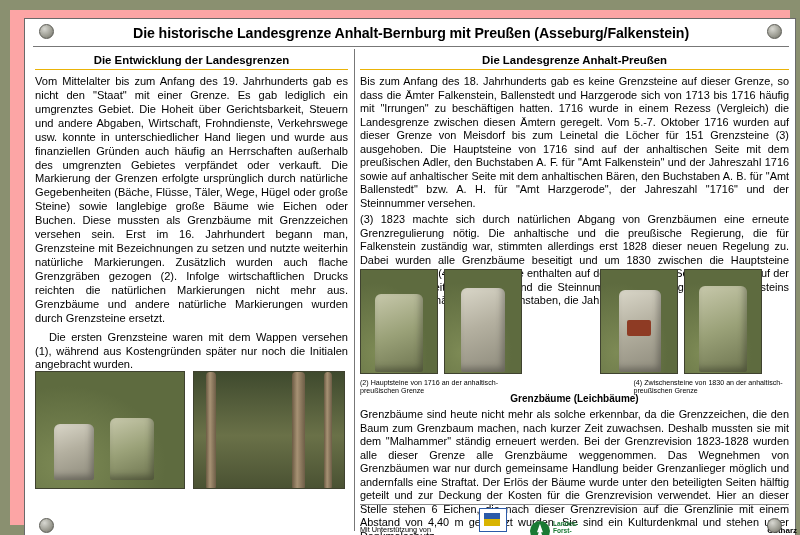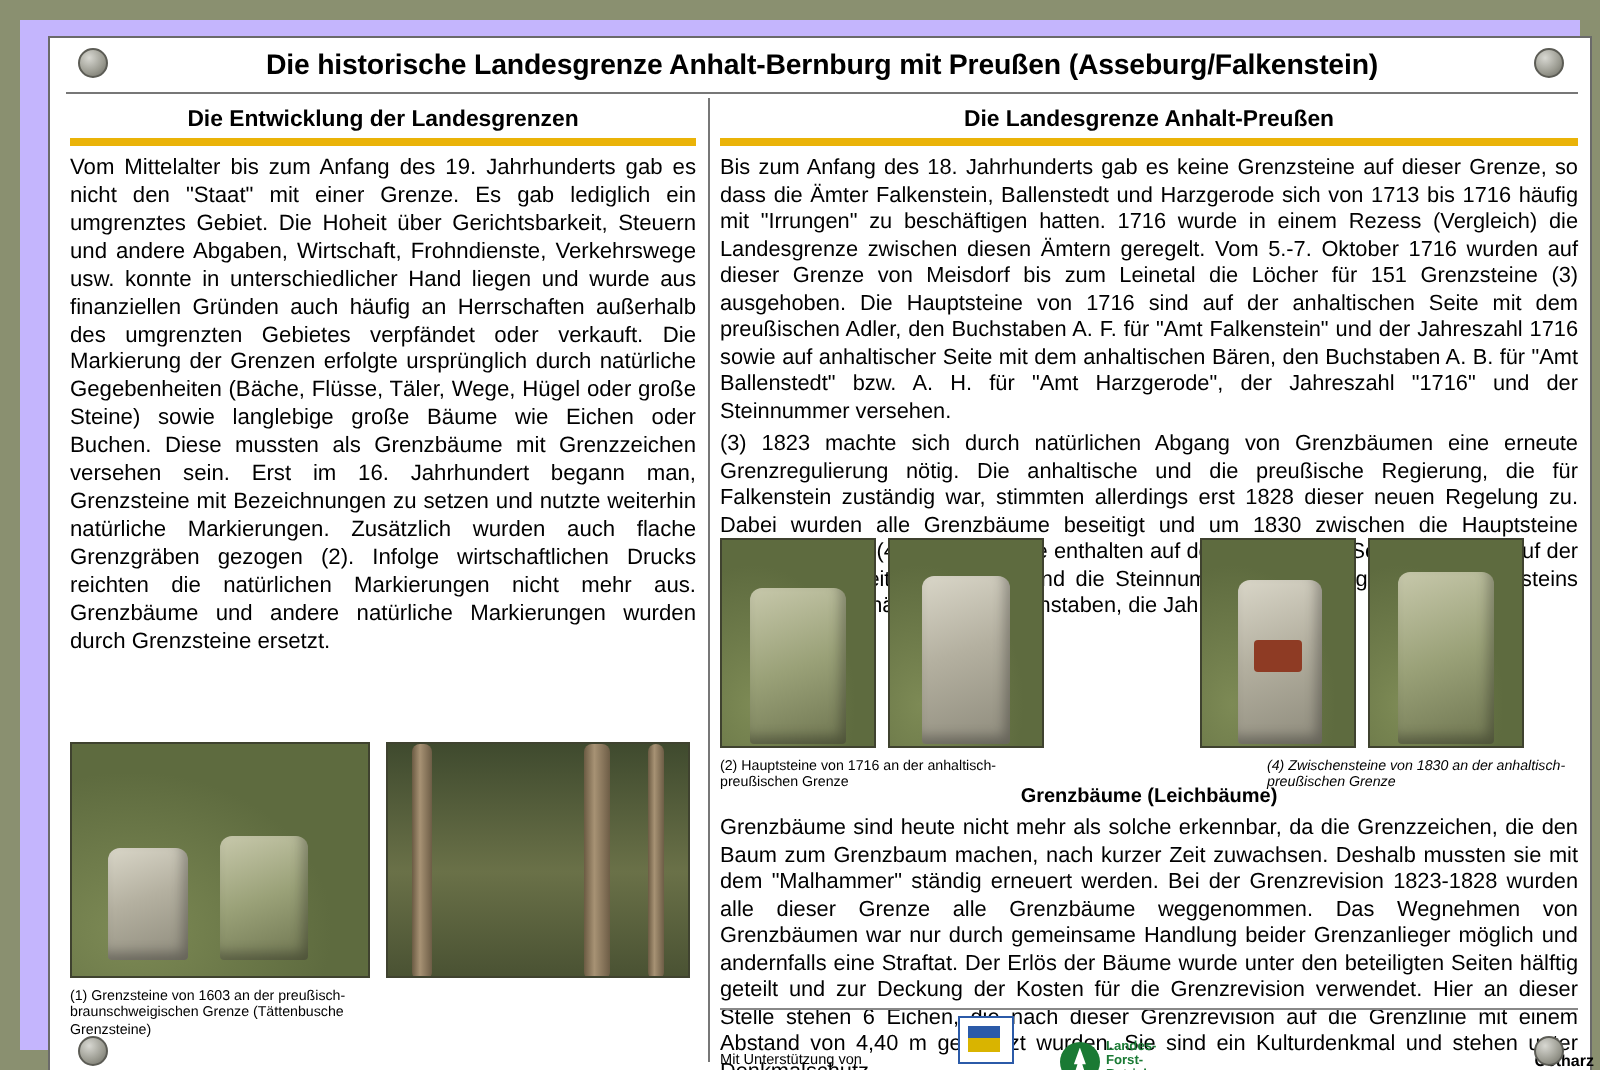--- a/index.html
+++ b/index.html
@@ -10,21 +10,21 @@
     width: 800px;
     height: 535px;
     overflow: hidden;
     font-family: "Liberation Sans", sans-serif;
     background: #6e7a5a;
   }
   .board {
     position: absolute;
     left: 0; top: 0;
     width: 800px; height: 535px;
-    background: #c4b5fd;
+    background: #fca5a5;
     box-sizing: border-box;
     border: 10px solid #8a9070;
   }
   .panel {
     position: absolute;
     left: 14px; top: 8px;
     width: 772px;
     height: 519px;
     background: #ffffff;
     border: 1px solid #6a6a6a;
@@ -82,21 +82,21 @@
   }
 
   .h2 {
     text-align: center;
     font-size: 11.4px;
     font-weight: bold;
     color: #000;
     margin: 3px 0 5px 0;
   }
   .h2.ul {
-    border-bottom: 4px solid #eab308;
+    border-bottom: 1px solid #eab308;
     padding-bottom: 3px;
   }
   .body-text {
     font-size: 11.1px;
     line-height: 1.255;
     text-align: justify;
     color: #000;
     hyphens: manual;
   }
   .body-text.small { font-size: 10.9px; line-height: 1.24; }
@@ -134,21 +134,21 @@
     position: absolute;
     left: 335px; top: 250px;
     width: 429px;
   }
   .rp-row { display: flex; gap: 6px; }
   .rp-left { display: flex; gap: 6px; }
   .rp-right { display: flex; gap: 6px; margin-left: 72px; }
   .rp { width: 78px; height: 105px; }
   .rp-capline { display: flex; margin-top: 3px; }
   .rp-cap-a { width: 162px; }
-  .rp-cap-b { width: 162px; margin-left: 118px; font-style: italic; }
+  .rp-cap-b { width: 162px; margin-left: 118px; }
 
   
   .gb {
     position: absolute;
     left: 335px; top: 374px;
     width: 429px;
   }
   .gb h3 {
     text-align: center;
     font-size: 10px;
@@ -258,38 +258,38 @@
 
   <div class="panel">
 
     <div class="title">Die historische Landesgrenze Anhalt-Bernburg mit Preußen (Asseburg/Falkenstein)</div>
     <div class="title-rule"></div>
     <div class="col-rule"></div>
 
     <div class="col-left">
       <div class="h2 ul">Die Entwicklung der Landesgrenzen</div>
       <div class="body-text">Vom Mittelalter bis zum Anfang des 19. Jahrhunderts gab es nicht den "Staat" mit einer Grenze. Es gab lediglich ein umgrenztes Gebiet. Die Hoheit über Gerichtsbarkeit, Steuern und andere Abgaben, Wirtschaft, Frohndienste, Verkehrswege usw. konnte in unterschiedlicher Hand liegen und wurde aus finanziellen Gründen auch häufig an Herrschaften außerhalb des umgrenzten Gebietes verpfändet oder verkauft. Die Markierung der Grenzen erfolgte ursprünglich durch natürliche Gegebenheiten (Bäche, Flüsse, Täler, Wege, Hügel oder große Steine) sowie langlebige große Bäume wie Eichen oder Buchen. Diese mussten als Grenzbäume mit Grenzzeichen versehen sein. Erst im 16. Jahrhundert begann man, Grenzsteine mit Bezeichnungen zu setzen und nutzte weiterhin natürliche Markierungen. Zusätzlich wurden auch flache Grenzgräben gezogen (2). Infolge wirtschaftlichen Drucks reichten die natürlichen Markierungen nicht mehr aus. Grenzbäume und andere natürliche Markierungen wurden durch Grenzsteine ersetzt.</div>
+      <div class="body-text" style="margin-top:5px; text-indent:14px;">Die ersten Grenzsteine waren mit dem Wappen versehen (1), während aus Kostengründen später nur noch die Initialen angebracht wurden.</div>
     </div>
 
     <div class="left-photos">
       <div class="lp-row">
         <div class="photo lp1">
           <div class="ph-grass"></div>
           <div class="ph-stone" style="left:18px; top:52px; width:40px; height:56px;"></div>
           <div class="ph-stone moss" style="left:74px; top:46px; width:44px; height:62px;"></div>
         </div>
         <div class="photo lp2">
           <div class="ph-dark"></div>
           <div class="ph-tree" style="left:12px; top:0; width:10px; height:118px;"></div>
           <div class="ph-tree" style="left:98px; top:0; width:13px; height:118px;"></div>
           <div class="ph-tree" style="left:130px; top:0; width:8px; height:118px;"></div>
         </div>
       </div>
       <div class="lp-caps">
-        <div class="cap c1">(1) Grenzsteine von 1603 an der preußisch-braunschweigischen Grenze (Tättenbusche Grenzsteine)</div>
       </div>
     </div>
 
     <div class="col-right">
       <div class="h2 ul">Die Landesgrenze Anhalt-Preußen</div>
       <div class="body-text small">Bis zum Anfang des 18. Jahrhunderts gab es keine Grenzsteine auf dieser Grenze, so dass die Ämter Falkenstein, Ballenstedt und Harzgerode sich von 1713 bis 1716 häufig mit "Irrungen" zu beschäftigen hatten. 1716 wurde in einem Rezess (Vergleich) die Landesgrenze zwischen diesen Ämtern geregelt. Vom 5.-7. Oktober 1716 wurden auf dieser Grenze von Meisdorf bis zum Leinetal die Löcher für 151 Grenzsteine (3) ausgehoben. Die Hauptsteine von 1716 sind auf der anhaltischen Seite mit dem preußischen Adler, den Buchstaben A. F. für "Amt Falkenstein" und der Jahreszahl 1716 sowie auf anhaltischer Seite mit dem anhaltischen Bären, den Buchstaben A. B. für "Amt Ballenstedt" bzw. A. H. für "Amt Harzgerode", der Jahreszahl "1716" und der Steinnummer versehen.</div>
       <div class="body-text small" style="margin-top:3px;">(3) 1823 machte sich durch natürlichen Abgang von Grenzbäumen eine erneute Grenzregulierung nötig. Die anhaltische und die preußische Regierung, die für Falkenstein zuständig war, stimmten allerdings erst 1828 dieser neuen Regelung zu. Dabei wurden alle Grenzbäume beseitigt und um 1830 zwischen die Hauptsteine Zwischensteine (4) gesetzt. Diese enthalten auf der preußischen Seite den Adler, auf der anhaltischen Seite den Bären und die Steinnummer des vorangehenden Hauptsteins und einen angehängten Kleinbuchstaben, die Jahreszahl fehlt.</div>
     </div>
 
     <div class="right-photos">

